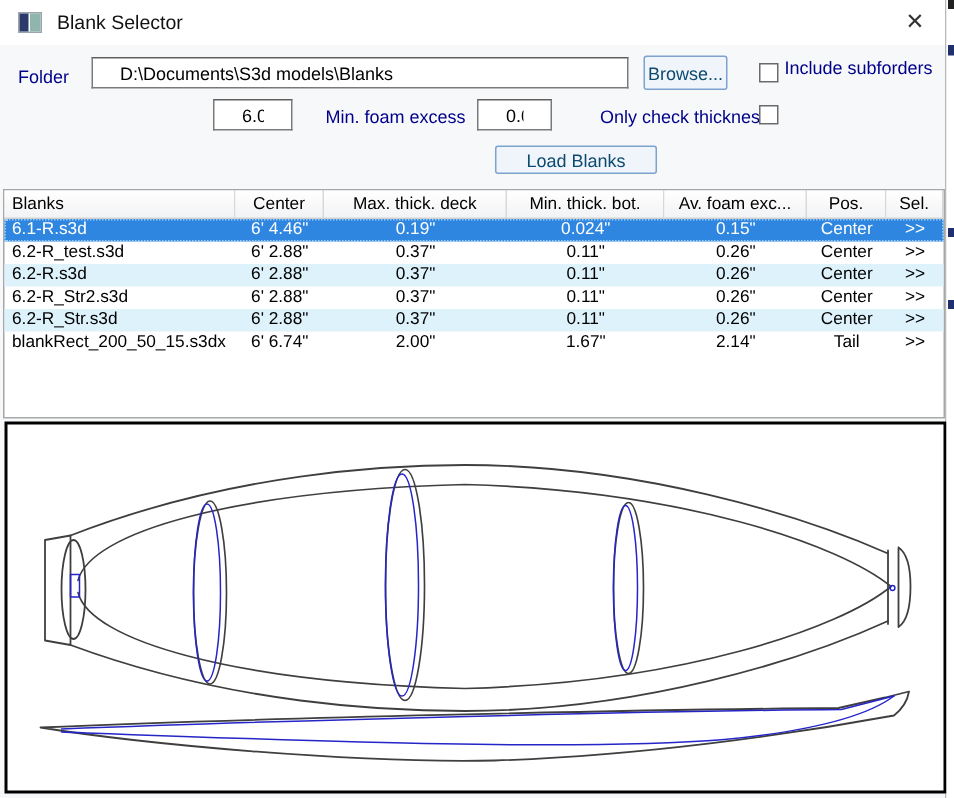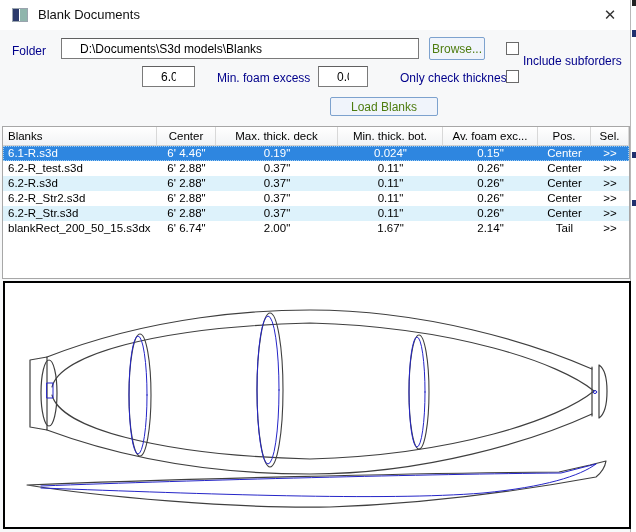--- a/index.html
+++ b/index.html
@@ -15,21 +15,21 @@
   .app-icon .l { width:6px; height:100%; background:#2b3a6b; }
   .app-icon .r { flex:1; margin-left:1px; background:#8fb5ac; }
   .title-text { position:absolute; left:38px; top:7px; font-size:13px; color:#111; }
   .close-btn { position:absolute; right:6px; top:3px; width:28px; height:24px; text-align:center; line-height:24px; font-size:15px; color:#333; cursor:default; }
 
   
   .lbl { position:absolute; font-size:12px; color:#00008b; white-space:nowrap; }
   .tbox { position:absolute; height:21px; background:#fff; border:1px solid #7a7a7a; border-top-color:#606060;
           font-family:"Liberation Sans", sans-serif; font-size:12px; color:#000; padding:1px 18px; }
   .btn { position:absolute; background:#f0f4fb; border:1px solid #7da2ce; border-radius:2px;
-         font-family:"Liberation Sans", sans-serif; font-size:12px; color:#4d7c0f; text-align:center; }
+         font-family:"Liberation Sans", sans-serif; font-size:12px; color:#0c4a6e; text-align:center; }
   .chk { position:absolute; width:13px; height:13px; background:#fff; border:1px solid #6a6a6a; }
 
   
   .list { position:absolute; left:2px; top:126px; width:628px; height:153px; background:#fff; border:1px solid #a7a7a7; }
   .hdr-row, .data-row { display:grid; grid-template-columns:154px 59px 122px 105px 95px 53px 38px; }
   .hdr-cell { height:19px; background:linear-gradient(#ffffff,#f2f3f5); border-right:1px solid #d8d8d8;
               border-bottom:1px solid #cfcfcf; font-size:11.5px; color:#000; display:flex; align-items:center; justify-content:center; overflow:hidden; white-space:nowrap; }
   .hdr-cell:first-child { justify-content:flex-start; padding-left:5px; }
   .data-row { height:15px; font-size:11.5px; color:#000; }
   .data-row.alt { background:#ddf2fb; }
@@ -48,29 +48,29 @@
 </head>
 <body>
 
 <div class="dialog">
 
   <div class="titlebar">
     <div class="app-icon">
         <div class="l"></div>
         <div class="r"></div>
       </div>
-    <div class="title-text">Blank Documents</div>
+    <div class="title-text">Blank Selector</div>
     <div class="close-btn">✕</div>
   </div>
 
   <div class="lbl" style="left:12px; top:44px;">Folder</div>
   <input class="tbox" style="left: 61px; top: 38px; width: 358px;" value="D:\Documents\S3d models\Blanks">
   <button class="btn" style="left:429px; top:37px; width:56px; height:23px;">Browse...</button>
   <div class="chk" style="left:506px; top:42px;"></div>
-  <div class="lbl" style="left:523px; top:54px;">Include subforders</div>
+  <div class="lbl" style="left:523px; top:38px;">Include subforders</div>
 
   <input class="tbox" style="left: 142px; top: 66px; width: 53px;" value="6.00&quot;">
   <div class="lbl" style="left:217px; top:71px;">Min. foam excess</div>
   <input class="tbox" style="left: 318px; top: 66px; width: 50px;" value="0.01&quot;">
   <div class="lbl" style="left:400px; top:71px;">Only check thickness</div>
   <div class="chk" style="left:506px; top:70px;"></div>
 
   <button class="btn" style="left:282px; top:97px; width:108px; height:19px;margin-left:48px;">Load Blanks</button>
 
   <div class="list">

